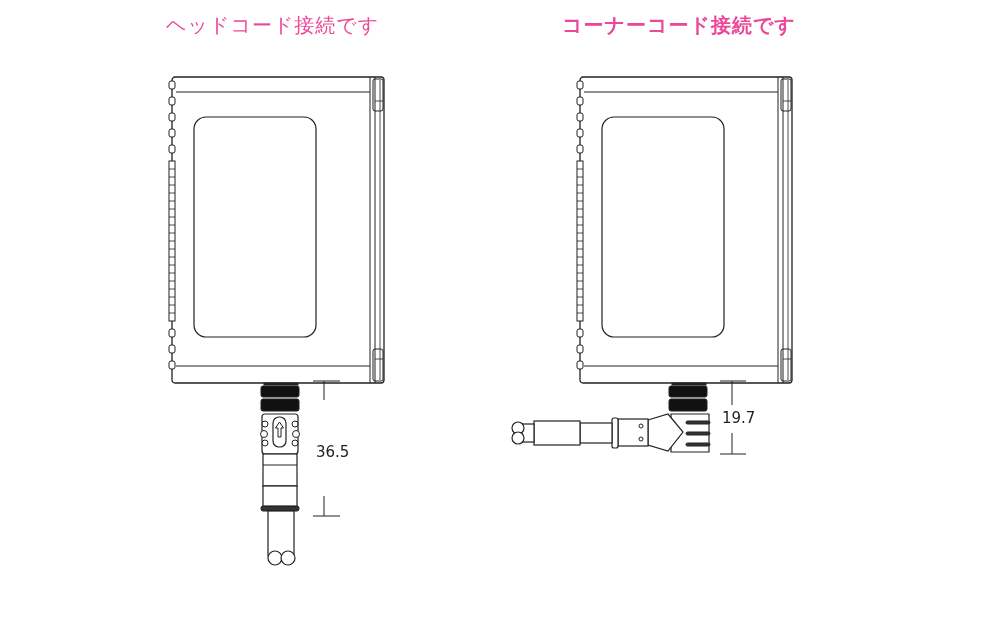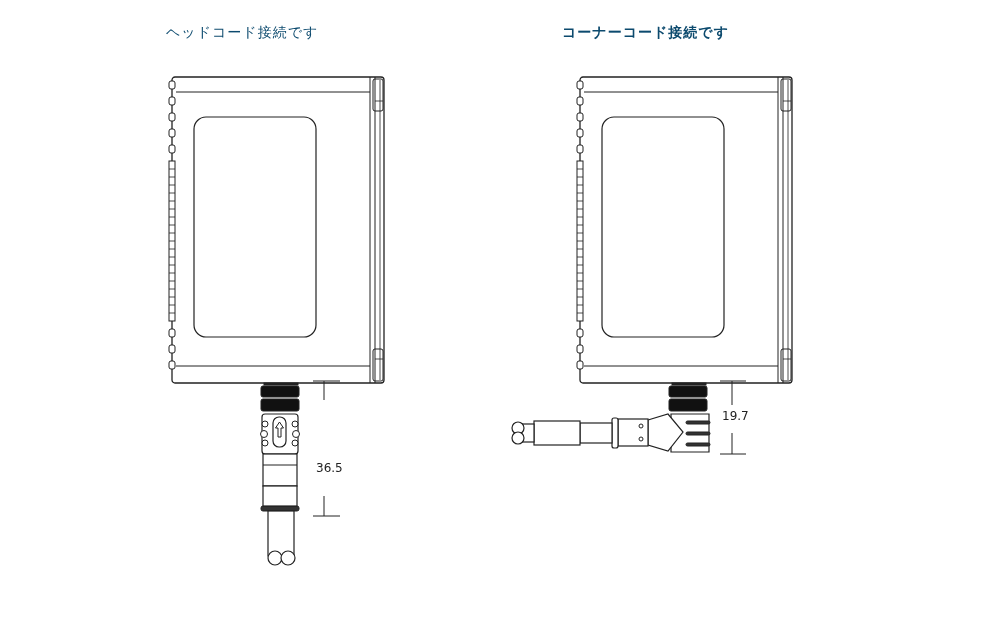--- a/index.html
+++ b/index.html
@@ -1,23 +1,23 @@
 <!DOCTYPE html>
 <html><head>
   <meta charset="utf-8">
   <style>
     html, body { margin: 0; padding: 0; background: #ffffff; }
     body { width: 993px; height: 620px; position: relative; overflow: hidden;
            font-family: "DejaVu Sans", "Liberation Sans", sans-serif; color: #222; }
-    .title { position: absolute; top: 24px; font-size: 14px; letter-spacing: 1px; color: #0c4a6e; white-space: nowrap; }
+    .title { position: absolute; top: 12px; font-size: 20px; letter-spacing: 1px; color: #ec4899; white-space: nowrap; }
     #title-left { left: 166px; }
     #title-right { left: 562px; font-weight: bold; }
     svg { position: absolute; left: 0; top: 0; }
-    .dim { position: absolute; font-size: 12px; color: #222; }
-    #dim-left { left: 316px; top: 461px; }
+    .dim { position: absolute; font-size: 15px; color: #222; }
+    #dim-left { left: 316px; top: 443px; }
     #dim-right { left: 722px; top: 409px; }
   </style>
 </head>
 <body>
 
 <div id="title-left" class="title">ヘッドコード接続です</div>
 <div id="title-right" class="title">コーナーコード接続です</div>
 
 <svg width="993" height="620" viewBox="0 0 993 620">
   <defs>

